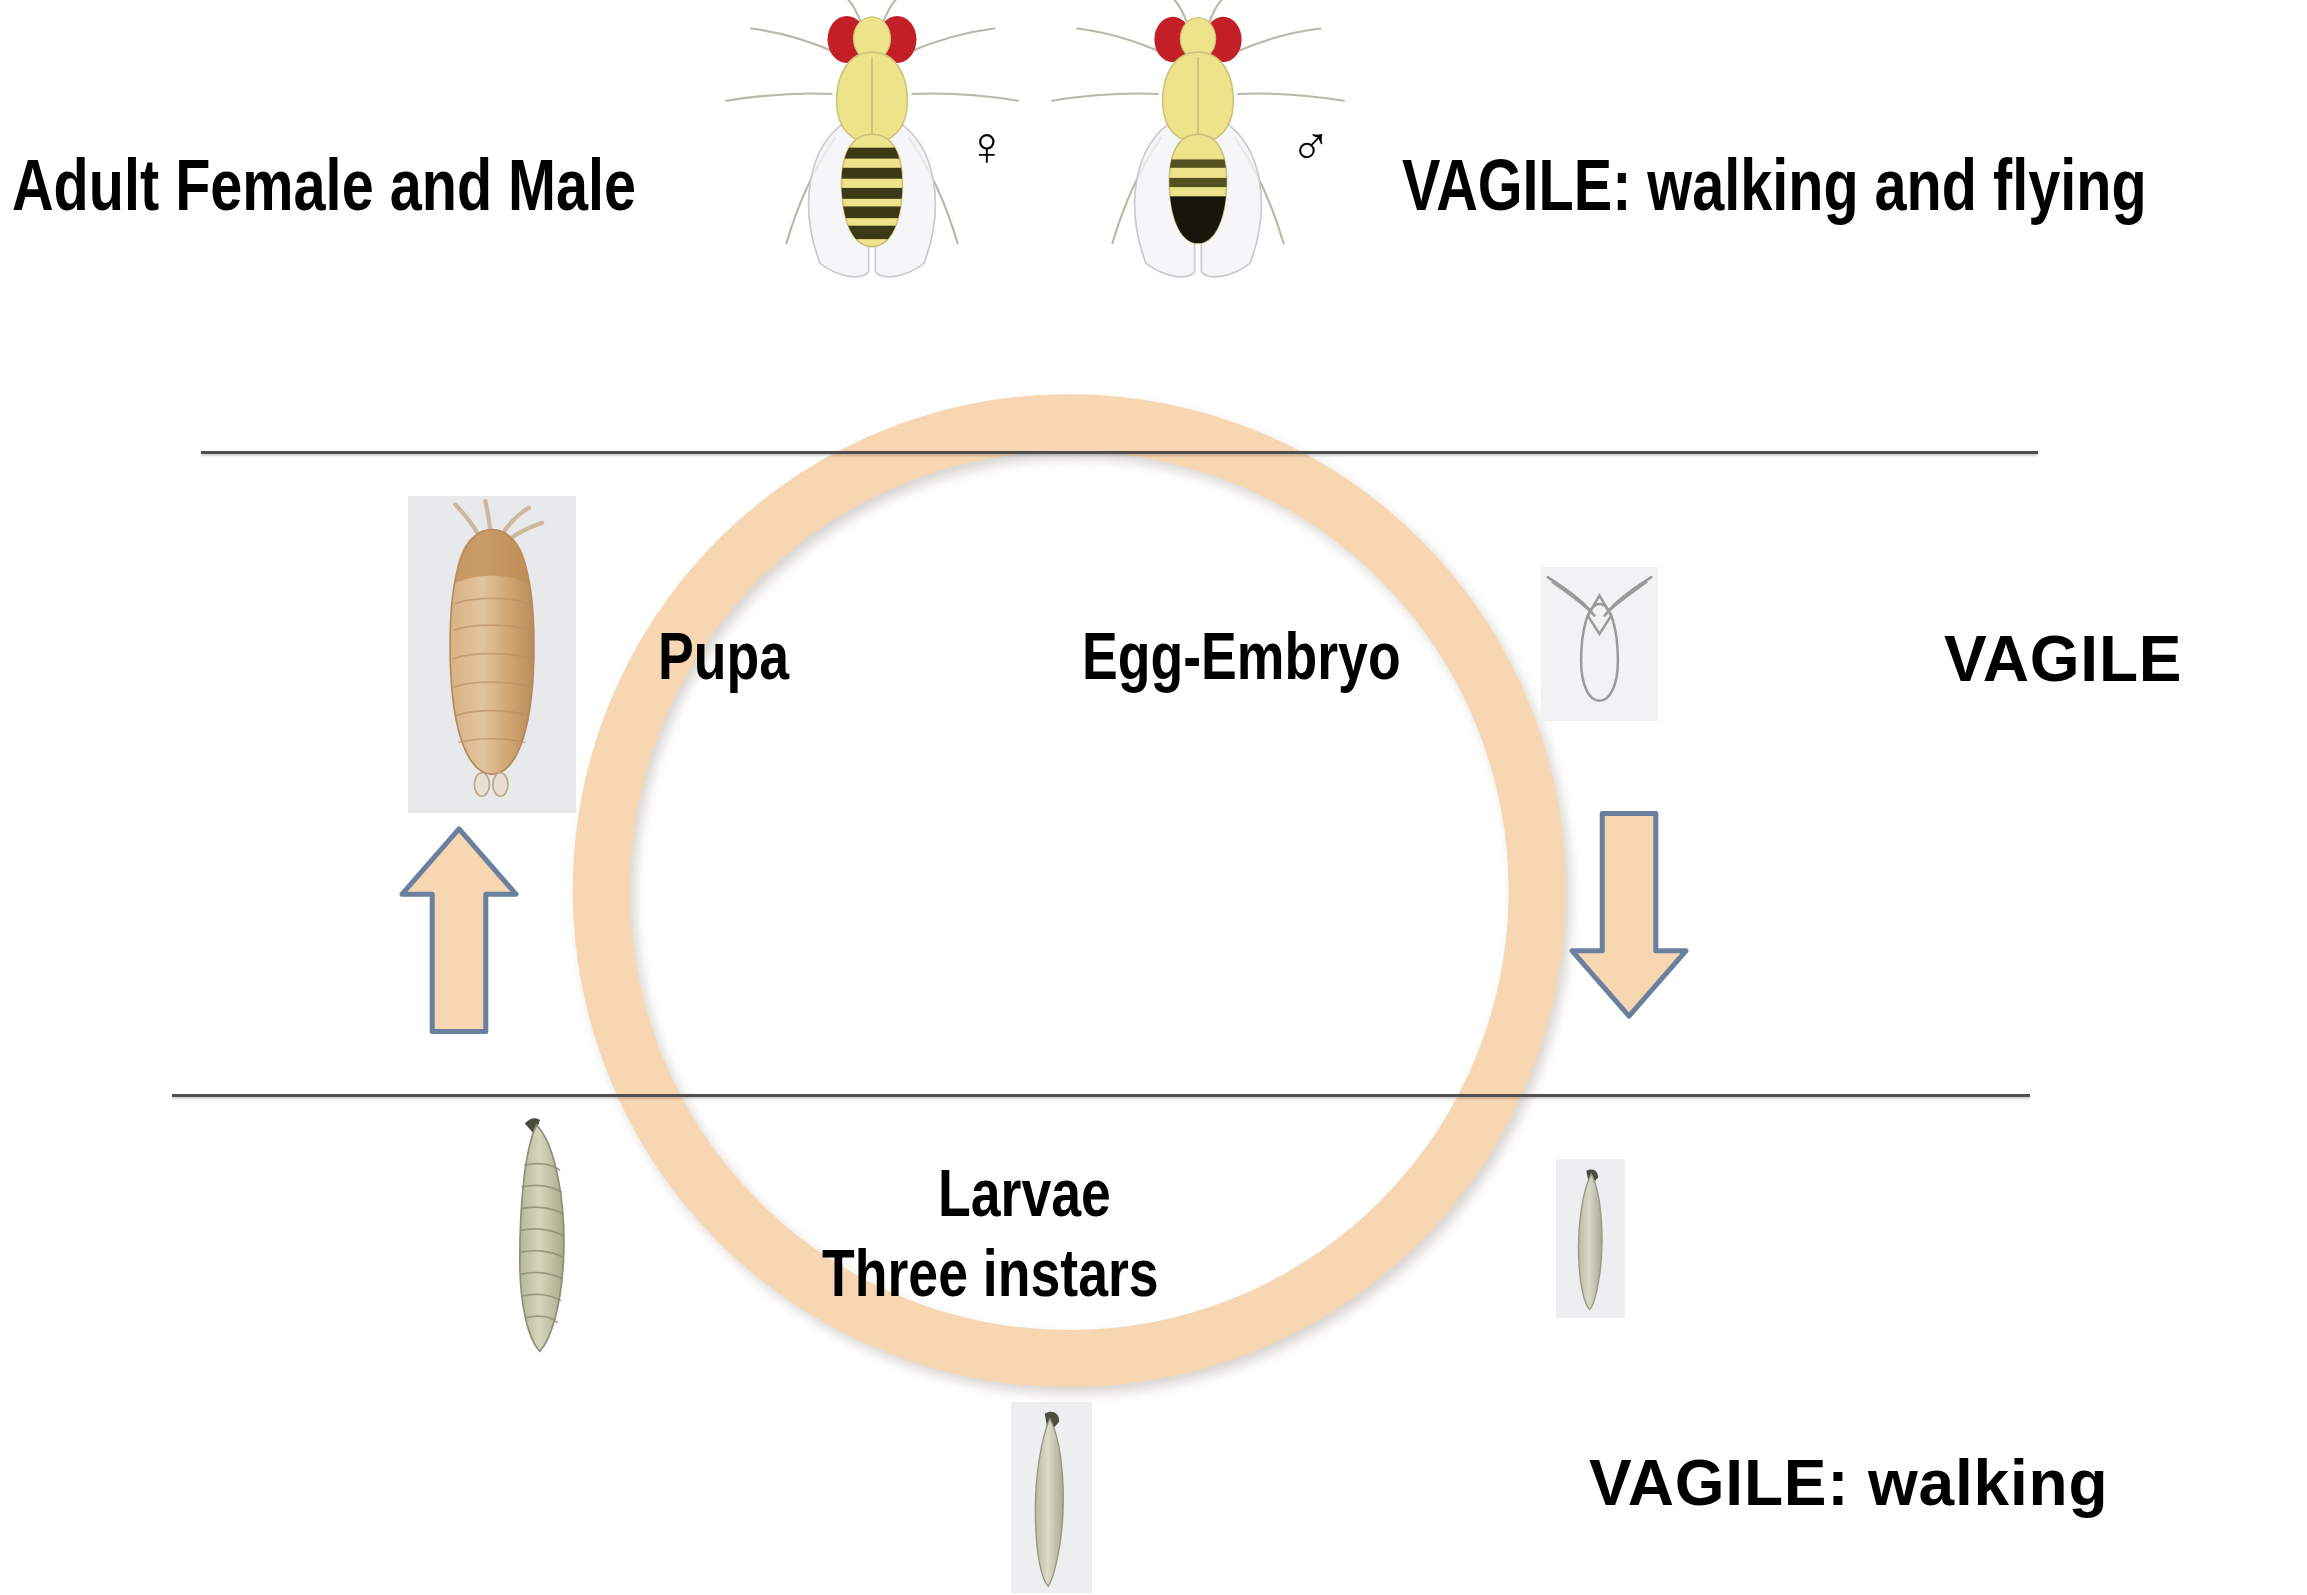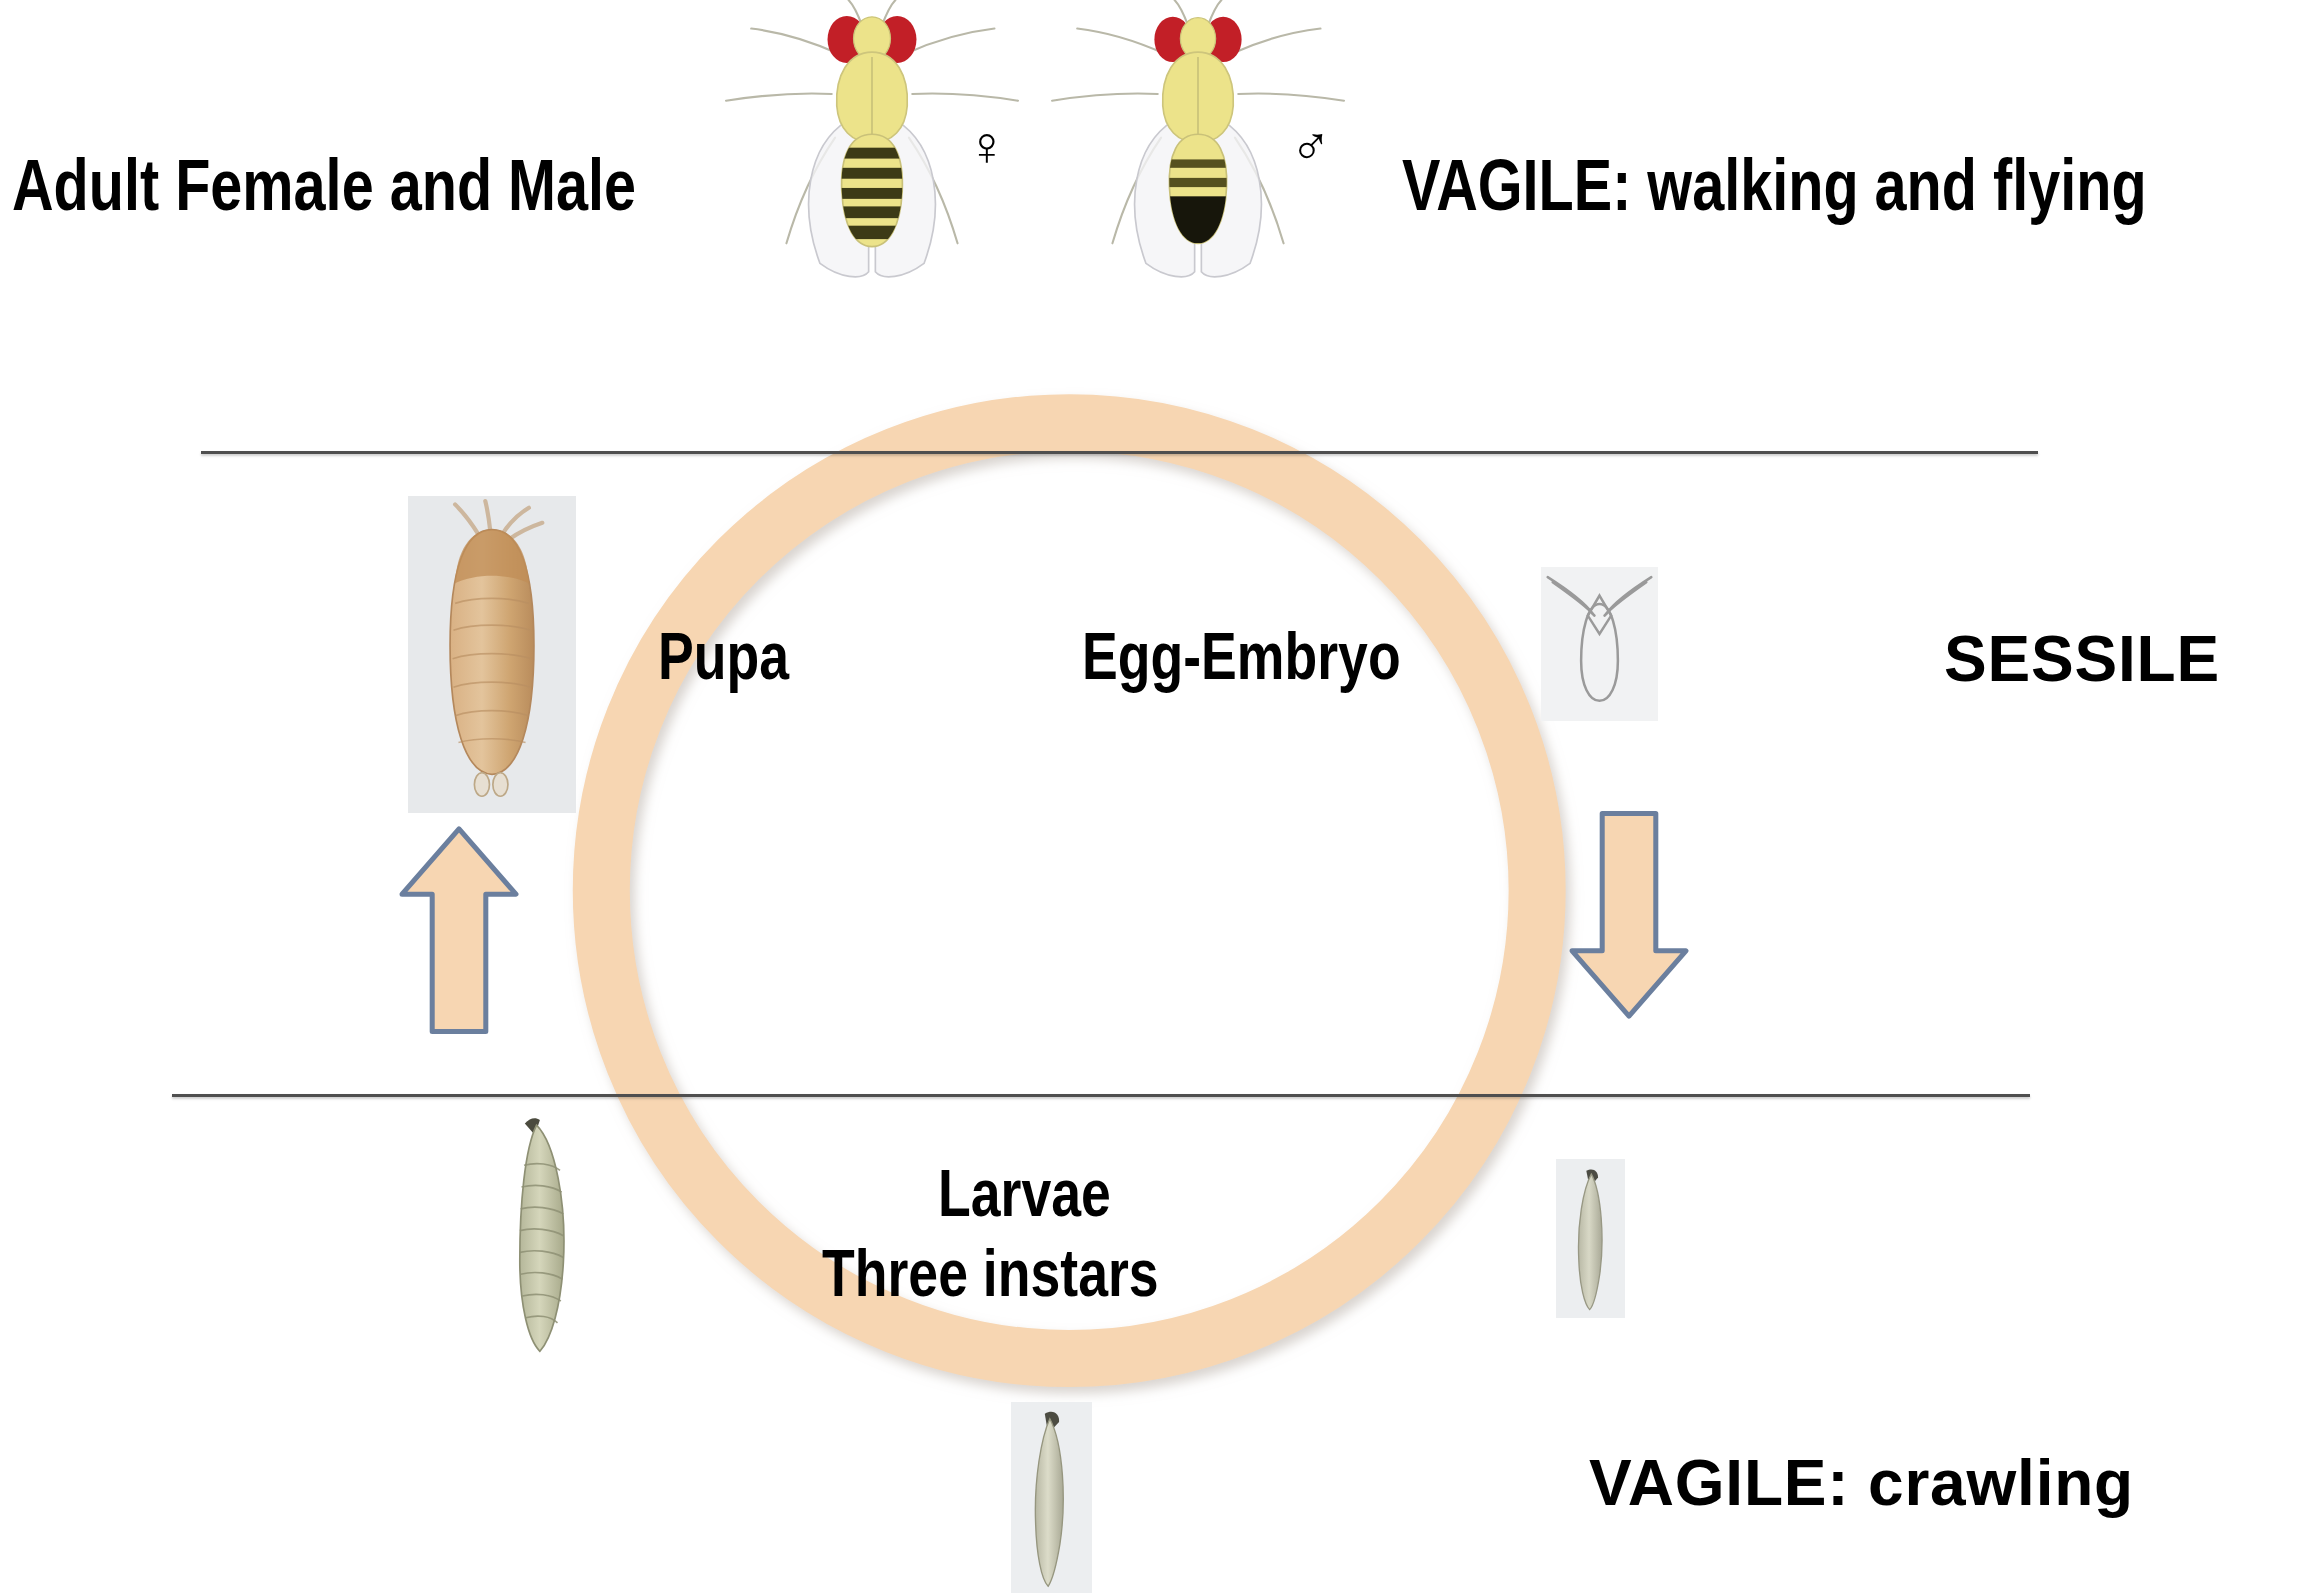--- a/index.html
+++ b/index.html
@@ -279,22 +279,22 @@
   </svg>
 
   <div class="label cond" id="lbl-adult">Adult Female and Male</div>
 
   <div class="label cond" id="lbl-vagile-fly">VAGILE:  walking and flying</div>
 
   <div class="label cond" id="lbl-pupa">Pupa</div>
 
   <div class="label cond" id="lbl-egg">Egg-Embryo</div>
 
-  <div class="label wide" id="lbl-sessile">SESSILE</div>
+  <div class="label wide" id="lbl-sessile">VAGILE</div>
 
   <div class="label cond" id="lbl-larvae">Larvae</div>
 
   <div class="label cond" id="lbl-instars">Three instars</div>
 
-  <div class="label wide" id="lbl-vagile-crawl">VAGILE:  crawling</div>
+  <div class="label wide" id="lbl-vagile-crawl">VAGILE:  walking</div>
 
 </div>
 
 
 </body></html>

